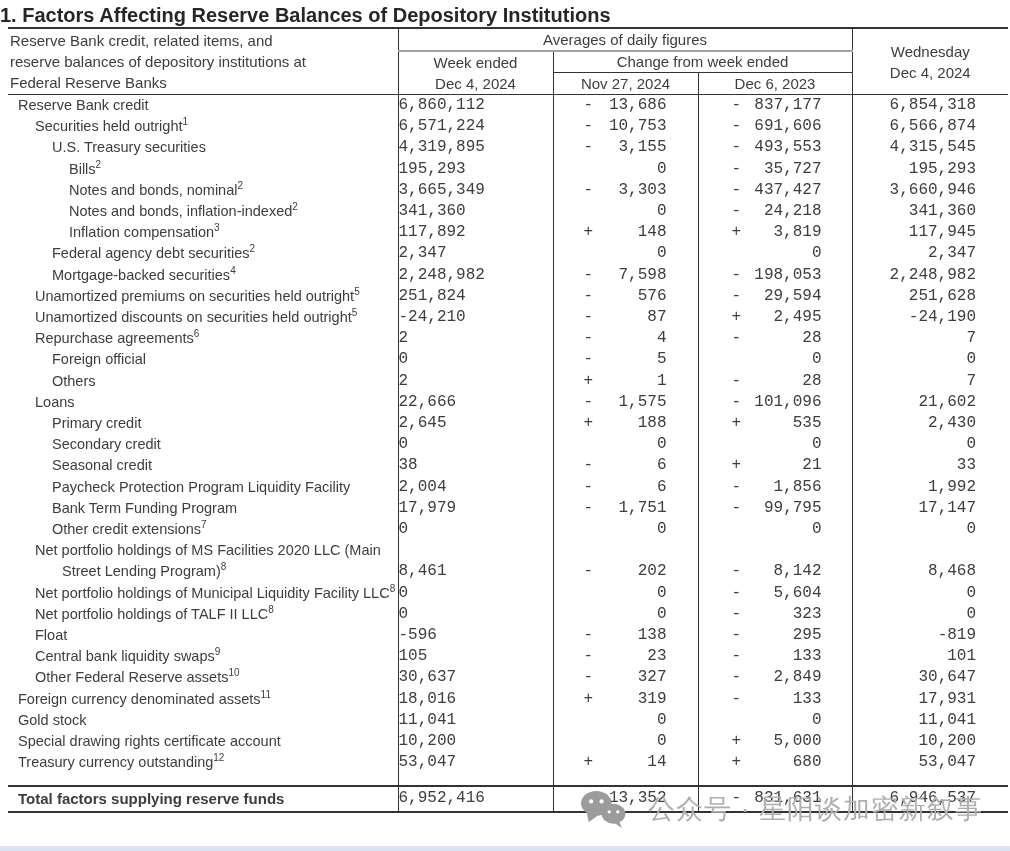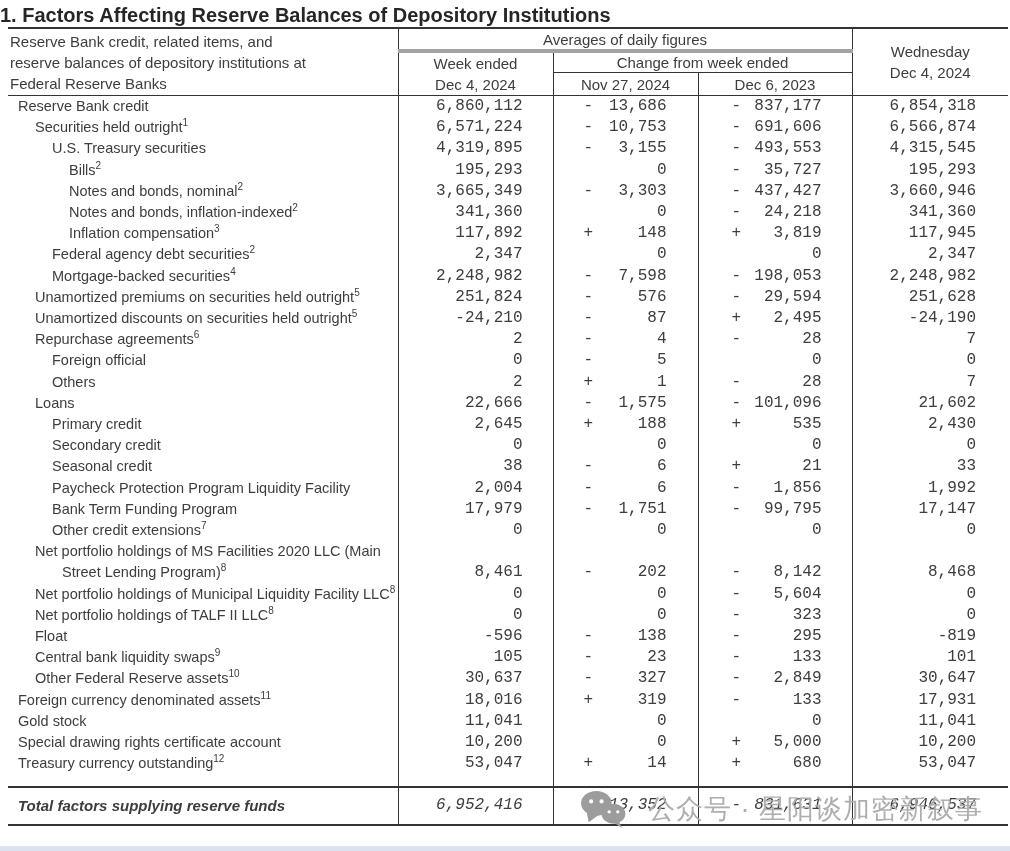--- a/index.html
+++ b/index.html
@@ -27,47 +27,47 @@
   col.c0 { width: 390px; } col.c1 { width: 155px; }
   col.c2 { width: 145px; } col.c3 { width: 154px; } col.c4 { width: 156px; }
   th {
     font-weight: normal; font-size: 15px; color: #3d3d3d;
     text-align: center; padding: 0; vertical-align: middle;
   }
   th.stub {
     text-align: left; padding-left: 2px; line-height: 21px;
     border-right: 1px solid #333; border-bottom: 1px solid #333;
   }
-  th.avg  { height: 23px; border-right: 1px solid #333; border-bottom: 4px solid #a3a3a3; }
+  th.avg  { height: 23px; border-right: 1px solid #333; border-bottom: 2px solid #a3a3a3; }
   th.wed  { line-height: 21px; border-bottom: 1px solid #333; }
   th.weekended { line-height: 21px; border-right: 1px solid #333; border-bottom: 1px solid #333; }
   th.chg  { height: 21px; border-right: 1px solid #333; border-bottom: 1px solid #333; }
   th.d1, th.d2 { height: 22px; border-right: 1px solid #333; border-bottom: 1px solid #333; }
   tbody td {
     height: 21.2px; padding: 0; vertical-align: middle;
     font-size: 14.5px; color: #3d3d3d; line-height: 21.2px;
   }
   td.col1, td.col2, td.col3, td.col4 { border-left: 1px solid #333; }
   td.col0 div { white-space: nowrap; overflow: hidden; }
   .ind0 { padding-left: 10px; } .ind1 { padding-left: 27px; }
   .ind2 { padding-left: 44px; margin-top: 9px; } .ind3 { padding-left: 61px; }
   .cont { margin-left: 27px; }
   sup { font-size: 10px; line-height: 0; vertical-align: super; }
   .num {
     font-family: "Liberation Mono", monospace;
     font-size: 16px; color: #3d3d3d;
   }
-  td.col1 { text-align: right; padding-right: 30px; }
+  td.col1 { padding-right: 30px; }
   td.col4 { text-align: right; padding-right: 32px; }
   .cellwrap { display: flex; justify-content: space-between; }
   td.col2 .cellwrap { padding-left: 30px; padding-right: 31px; }
   td.col3 .cellwrap { padding-left: 33px; padding-right: 30px; }
   tr.twoline td { height: 42.4px; vertical-align: bottom; }
   tr.gap td { height: 12px; }
-  tr.total td { border-top: 2px solid #333; height: 38px; font-style: italic; }
+  tr.total td { border-top: 2px solid #333; height: 26px; }
   tr.total td.col0 { font-weight: bold; font-size: 15px; }
   .watermark {
     position: absolute; left: 580px; top: 789px; z-index: 3;
     display: flex; align-items: flex-start; gap: 22px;
     color: #aeaeae; font-size: 27px; line-height: 40px;
     white-space: nowrap; letter-spacing: 1px;
   }
   .bottom-strip {
     position: absolute; left: 0; bottom: 0;
     width: 1010px; height: 5px; background: #dbe3f1;

